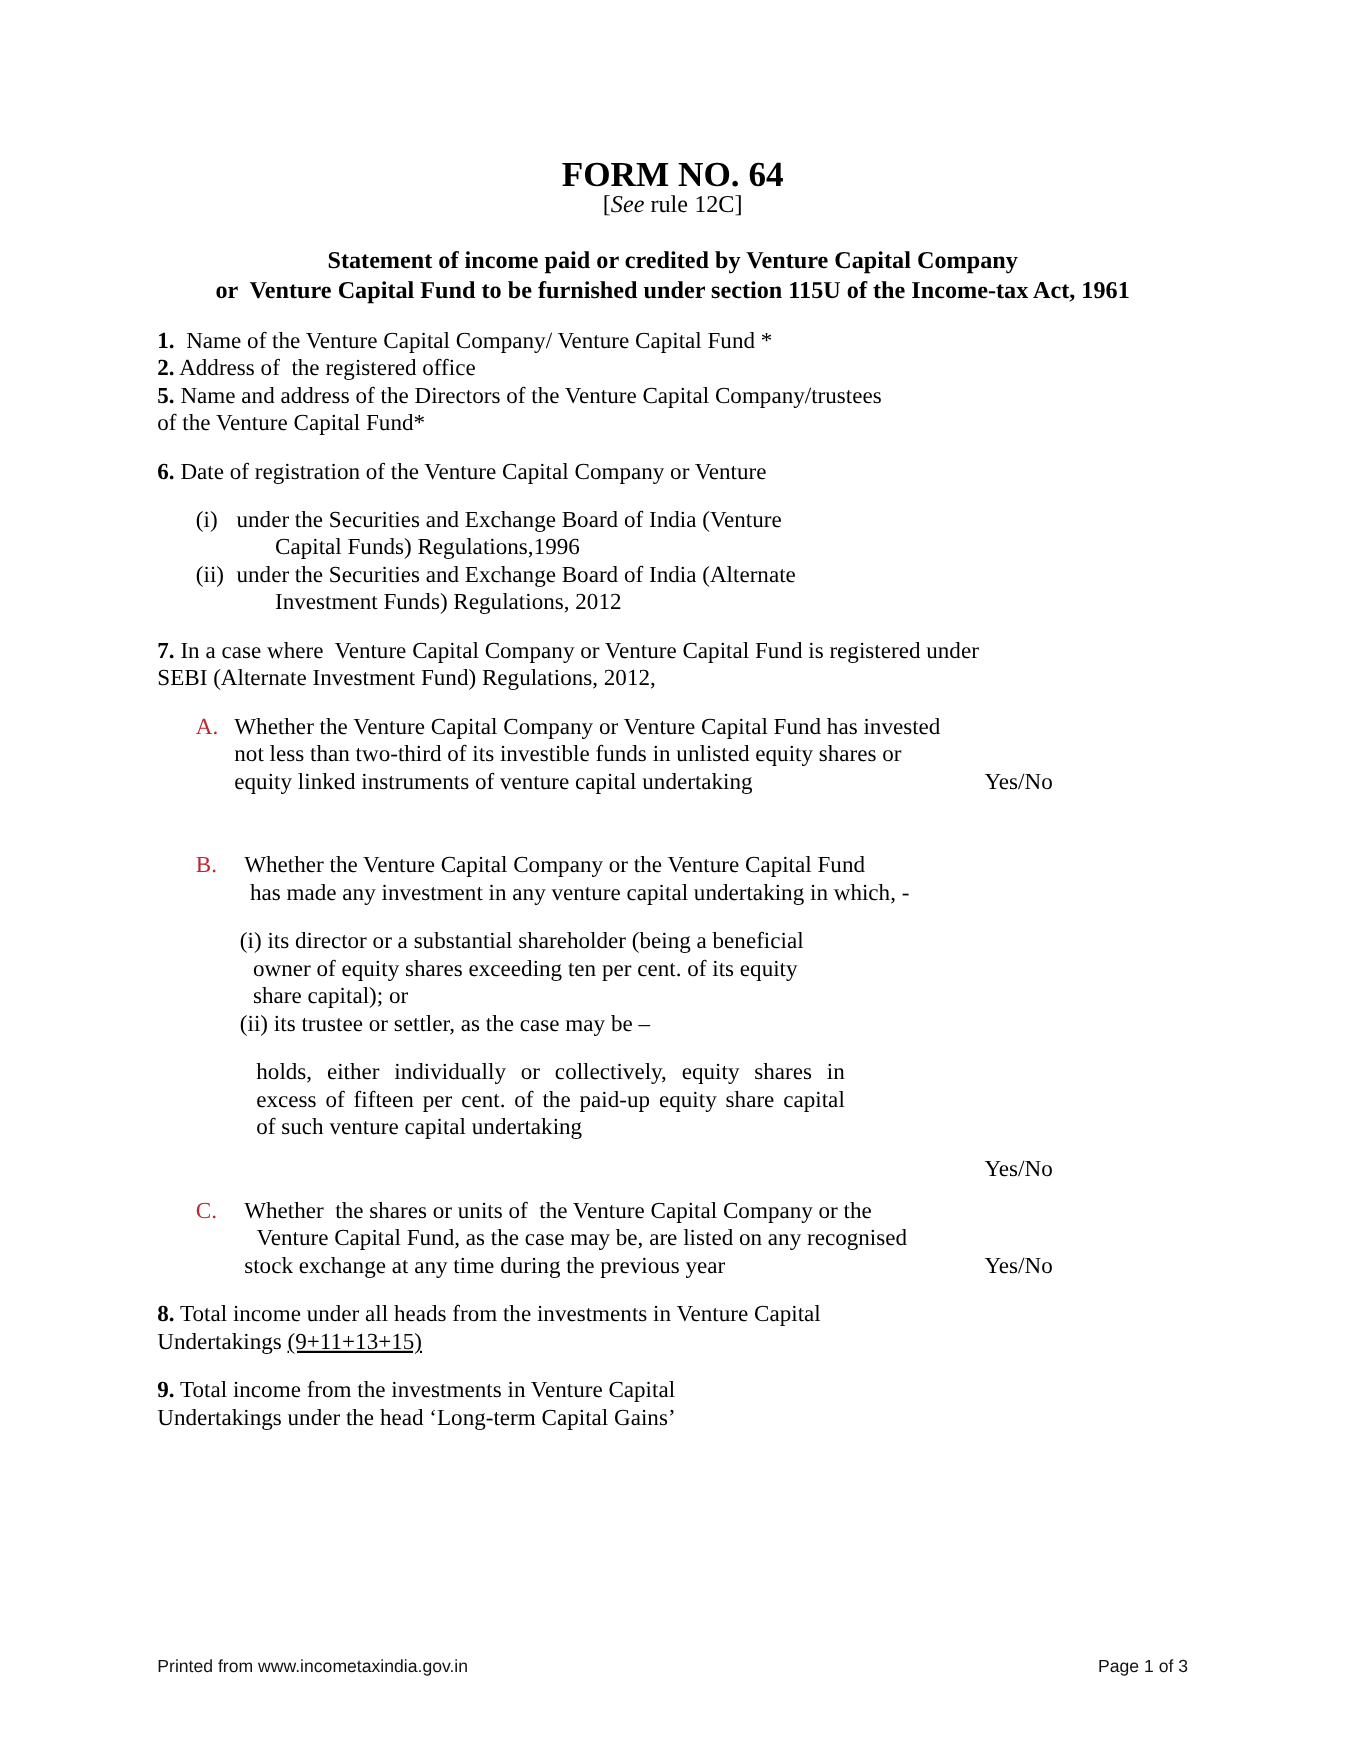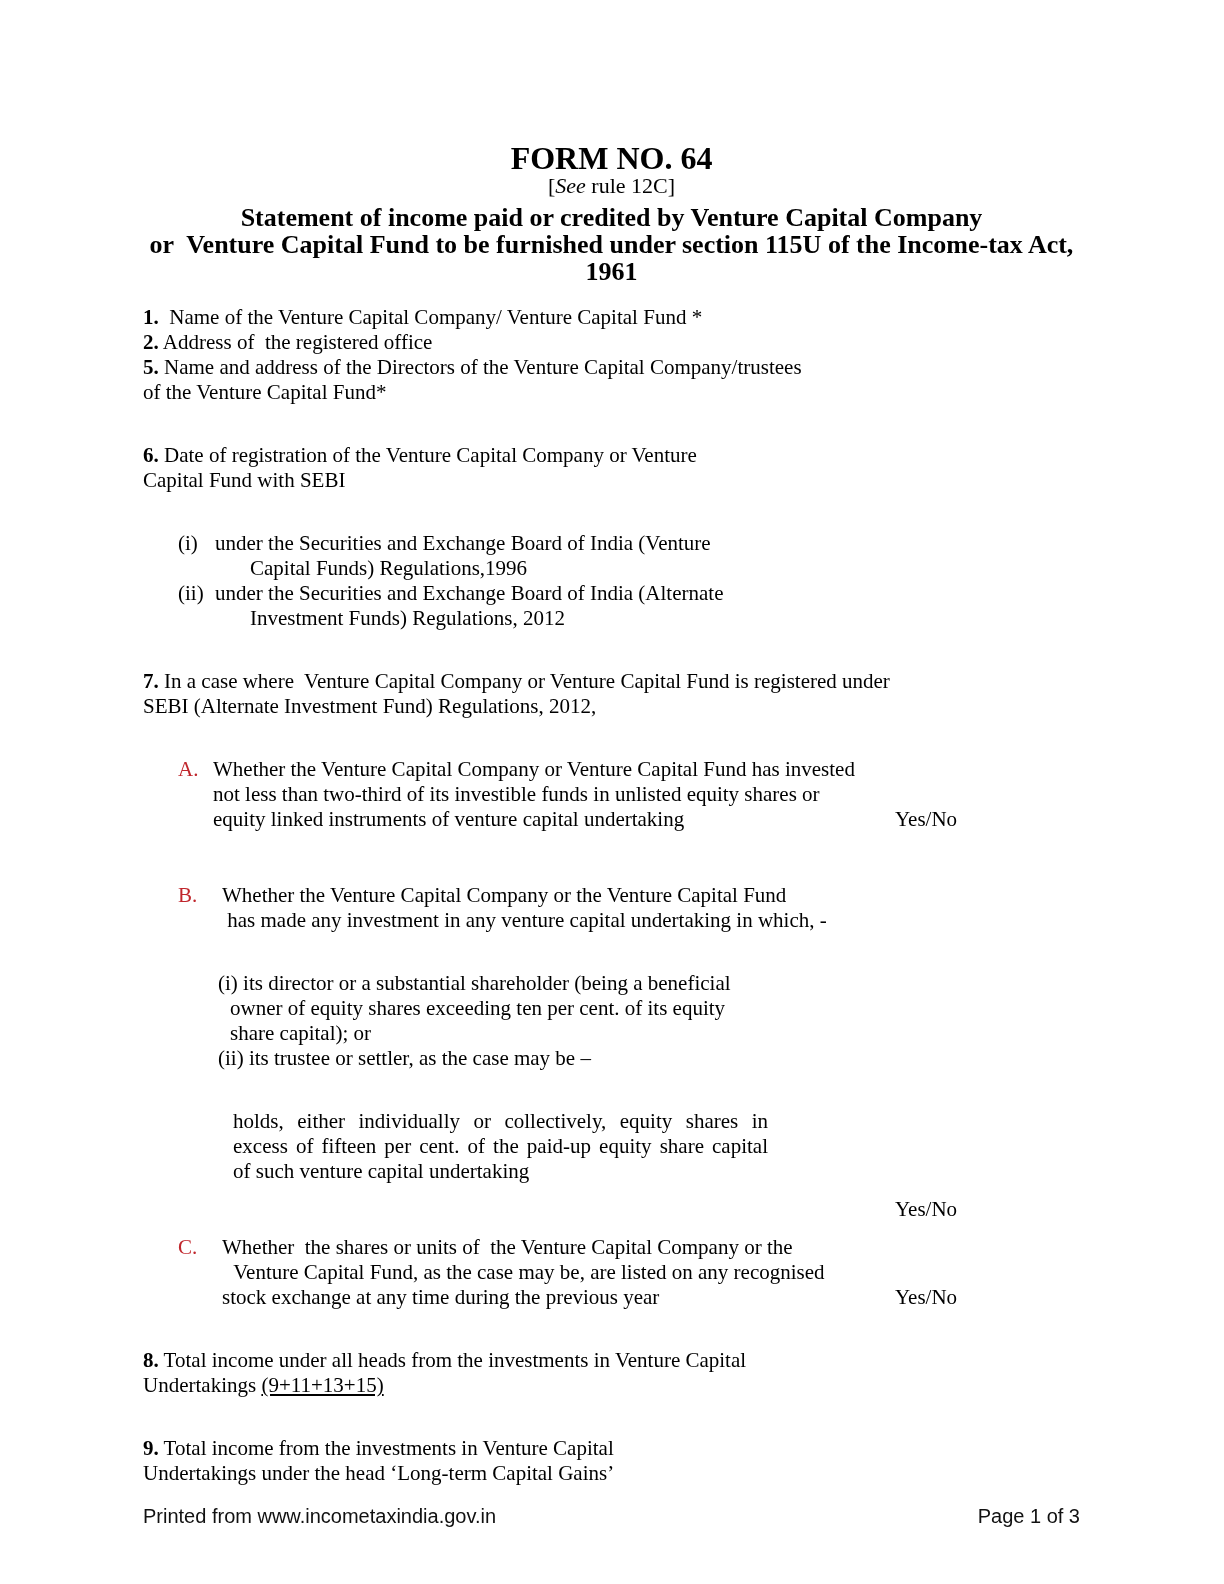--- a/index.html
+++ b/index.html
@@ -30,30 +30,30 @@
     line-height: 28px;
   }
   .rule-ref {
     text-align: center;
     font-size: 22px;
     line-height: 27px;
     font-family: Liberation Serif, serif;
   }
   .rule-ref .it { font-style: italic; }
   .subtitle {
-    margin-top: 5px;
+    margin-top: 24px;
     text-align: center;
     font-weight: bold;
-    font-size: 26px;
+    font-size: 22px;
     line-height: 27px;
   }
   
   .item { }
   .num { font-weight: bold; }
-  .gap-1 { margin-top: 38px; }
+  .gap-1 { margin-top: 19px; }
   .gap-2 { margin-top: 51px; }
   .gap-sm { margin-top: 13px; }
   .first-item { margin-top: 20px; }
   
   .sub6 { padding-left: 35px; }
   .sub6-label { display: inline-block; width: 37px; }
   .sub6-l2 { padding-left: 72px; }
   
   .question { position: relative; }
   .q-label {
@@ -85,21 +85,21 @@
   .ul { text-decoration: underline; }
   
   .footer {
     position: absolute;
     top: 1505px;
     left: 143px;
     right: 144px;
     display: flex;
     justify-content: space-between;
     font-family: "Liberation Sans", sans-serif;
-    font-size: 20px;
+    font-size: 16px;
     line-height: 22px;
     color: #111111;
   }
 </style>
 </head>
 <body>
 
 <div class="page">
   <div class="content">
 
@@ -113,21 +113,20 @@
 
     <div class="item first-item"><span class="num" data-bind="items.i1.num">1.</span><span data-bind="items.i1.text">  Name of the Venture Capital Company/ Venture Capital Fund *</span></div>
     <div class="item"><span class="num" data-bind="items.i2.num">2.</span><span data-bind="items.i2.text"> Address of  the registered office</span></div>
     <div class="item">
       <div><span class="num" data-bind="items.i5.num">5.</span><span data-bind="items.i5.line1"> Name and address of the Directors of the Venture Capital Company/trustees</span></div>
       <div data-bind="items.i5.line2">of the Venture Capital Fund*</div>
     </div>
 
     <div class="item gap-1">
       <div><span class="num" data-bind="items.i6.num">6.</span><span data-bind="items.i6.line1"> Date of registration of the Venture Capital Company or Venture</span></div>
-      <div data-bind="items.i6.line2">Capital Fund with SEBI</div>
     </div>
 
     <div class="sub6 gap-1">
       <div><span class="sub6-label" data-bind="items.i6_sub_i.label">(i)</span><span data-bind="items.i6_sub_i.line1">under the Securities and Exchange Board of India (Venture</span></div>
       <div class="sub6-l2" data-bind="items.i6_sub_i.line2">Capital Funds) Regulations,1996</div>
     </div>
     <div class="sub6">
       <div><span class="sub6-label" data-bind="items.i6_sub_ii.label">(ii)</span><span data-bind="items.i6_sub_ii.line1">under the Securities and Exchange Board of India (Alternate</span></div>
       <div class="sub6-l2" data-bind="items.i6_sub_ii.line2">Investment Funds) Regulations, 2012</div>
     </div>

